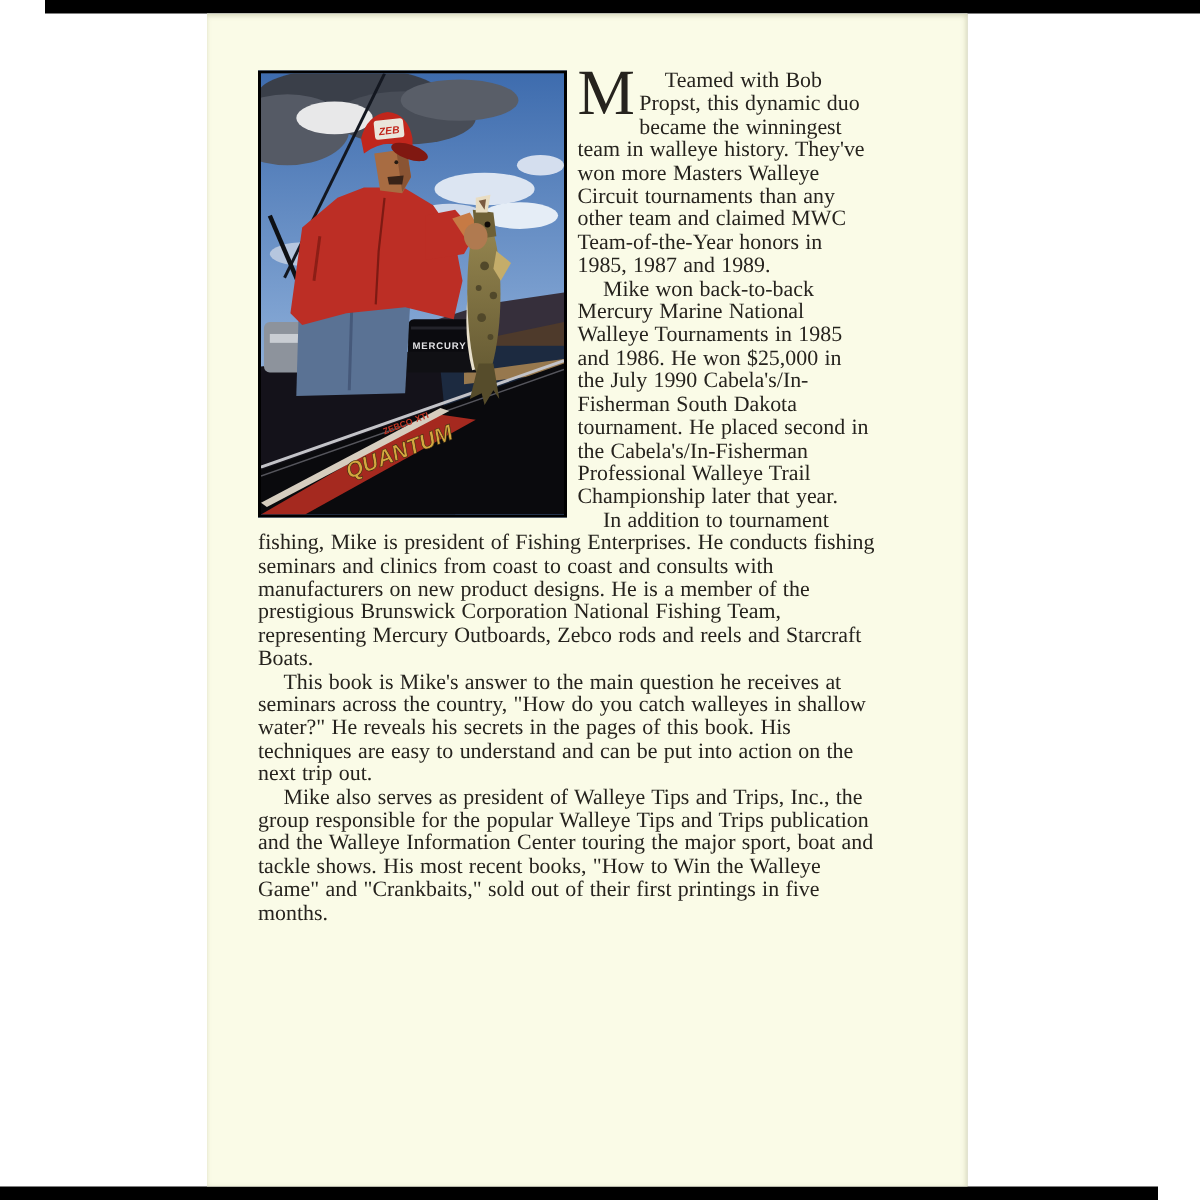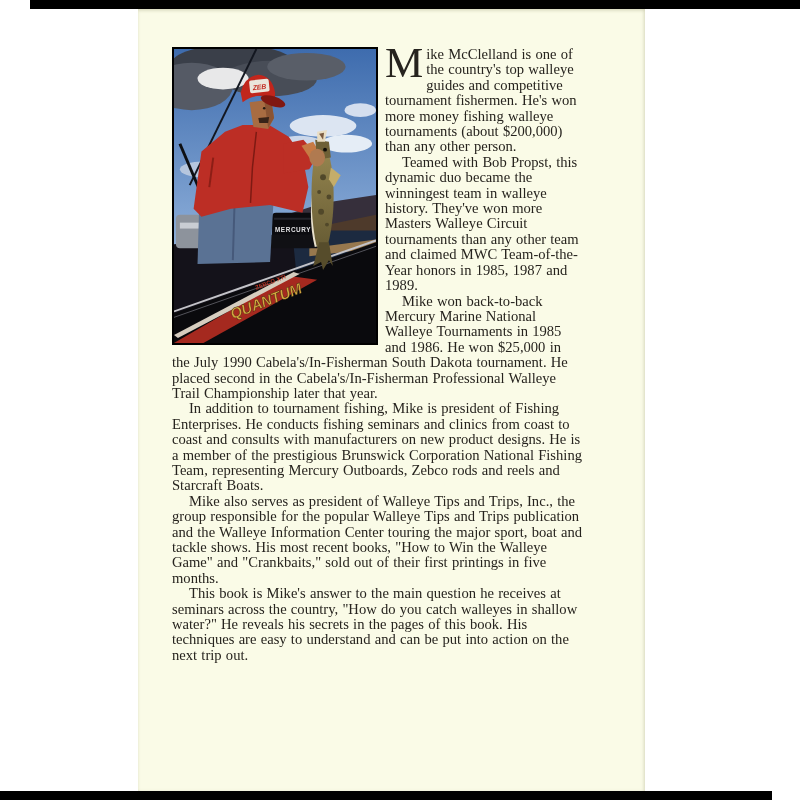--- a/index.html
+++ b/index.html
@@ -125,22 +125,22 @@
             <polygon points="144,92 158,94 160,110 146,112" fill="#6e6036"></polygon>
             <polygon points="146,84 156,82 154,94 146,94" fill="#e9ddc2"></polygon>
             <polygon points="148,86 153,85 152,92" fill="#7a5a40"></polygon>
             <circle cx="154" cy="102" r="2" fill="#100c08"></circle>
             <path d="M148,196 L142,220 L150,216 L152,224 L158,214 L162,220 L158,196 Z" fill="#564c2b"></path>
             <ellipse cx="146" cy="110" rx="8" ry="9" fill="#b07a50"></ellipse>
           </g>
         </svg>
       </figure>
 
-      <p class="para lead"><span class="dropcap">M</span><span>ike McClelland is one of the country's top walleye guides and competitive tournament fishermen. He's won more money fishing walleye tournaments (about $200,000) than any other person.</span></p>
+      <p class="para lead"><span class="dropcap">M</span></p>
       <p class="para indent">Teamed with Bob Propst, this dynamic duo became the winningest team in walleye history. They've won more Masters Walleye Circuit tournaments than any other team and claimed MWC Team-of-the-Year honors in 1985, 1987 and 1989.</p>
       <p class="para indent">Mike won back-to-back Mercury Marine National Walleye Tournaments in 1985 and 1986. He won $25,000 in the July 1990 Cabela's/In-Fisherman South Dakota tournament. He placed second in the Cabela's/In-Fisherman Professional Walleye Trail Championship later that year.</p>
       <p class="para indent">In addition to tournament fishing, Mike is president of Fishing Enterprises. He conducts fishing seminars and clinics from coast to coast and consults with manufacturers on new product designs. He is a member of the prestigious Brunswick Corporation National Fishing Team, representing Mercury Outboards, Zebco rods and reels and Starcraft Boats.</p>
+      <p class="para indent">This book is Mike's answer to the main question he receives at seminars across the country, "How do you catch walleyes in shallow water?" He reveals his secrets in the pages of this book. His techniques are easy to understand and can be put into action on the next trip out.</p>
       <p class="para indent">Mike also serves as president of Walleye Tips and Trips, Inc., the group responsible for the popular Walleye Tips and Trips publication and the Walleye Information Center touring the major sport, boat and tackle shows. His most recent books, "How to Win the Walleye Game" and "Crankbaits," sold out of their first printings in five months.</p>
-      <p class="para indent">This book is Mike's answer to the main question he receives at seminars across the country, "How do you catch walleyes in shallow water?" He reveals his secrets in the pages of this book. His techniques are easy to understand and can be put into action on the next trip out.</p>
 
     </div>
   </div>
 </div>
 
 </body></html>

